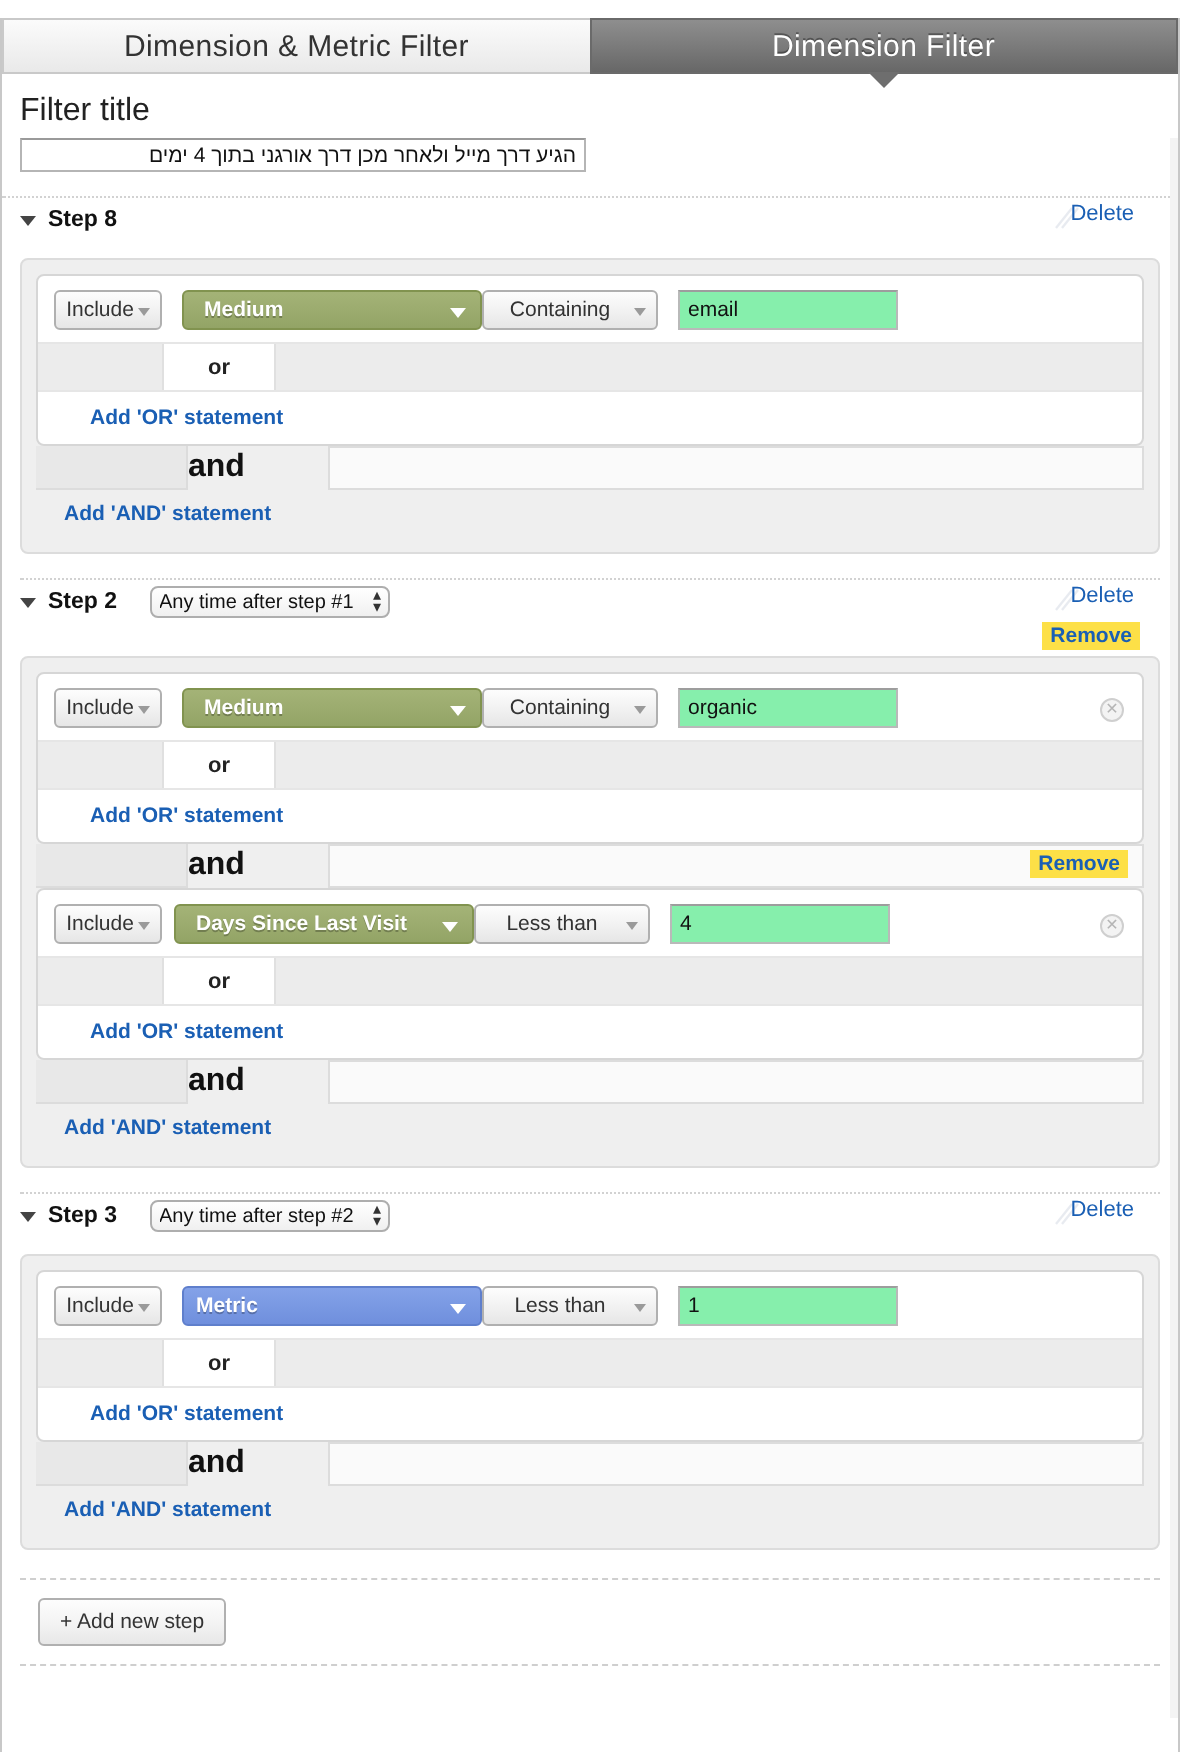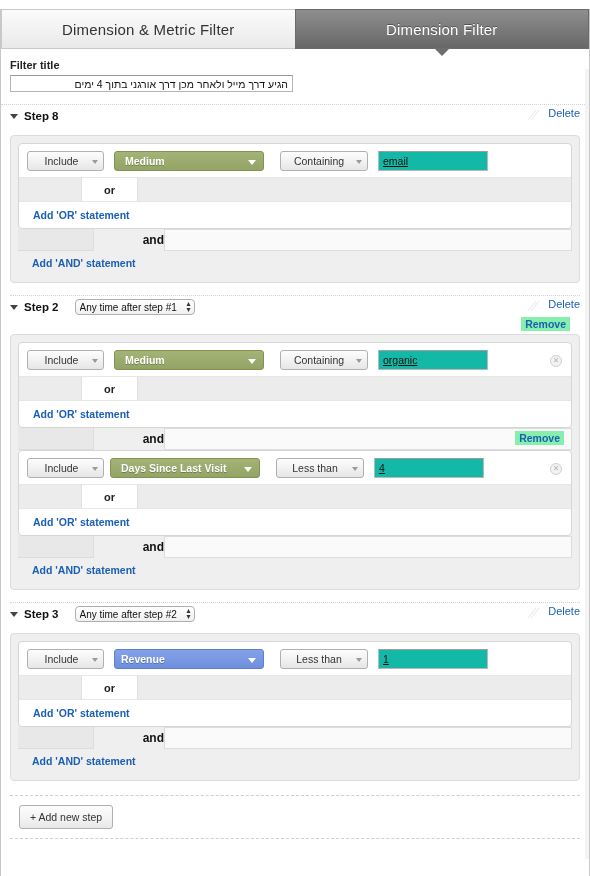--- a/index.html
+++ b/index.html
@@ -7,39 +7,39 @@
     width:590px;height:876px;
     background:#ffffff;
     font-family:"Liberation Sans","DejaVu Sans",sans-serif;
     font-size:11px;color:#222;
     overflow:hidden;
   }
   .page{position:relative;width:590px;height:876px;box-sizing:border-box;
         border:1px solid #c8c8c8;border-top:none;background:#fff;}
 
   
-  .tabs{display:flex;width:588px;height:40px;margin-top:9px;}
+  .tabs{display:flex;width:588px;height:28px;margin-top:9px;}
   .tab{flex:1;display:flex;align-items:center;justify-content:center;
        font-size:15px;letter-spacing:.2px;box-sizing:border-box;position:relative;}
   .tab.inactive{
     background:linear-gradient(to bottom,#fbfbfb 0%,#f2f2f2 50%,#e9e9e9 100%);
     color:#333;border:1px solid #c9c9c9;border-right:none;
   }
   .tab.active{
     background:linear-gradient(to bottom,#8e8e8e 0%,#7d7d7d 45%,#676767 100%);
     color:#fff;border:1px solid #6a6a6a;
     text-shadow:0 -1px 0 rgba(0,0,0,.35);
   }
   .tab-arrow{position:absolute;left:50%;bottom:-8px;margin-left:-8px;
      width:0;height:0;border-left:8px solid transparent;border-right:8px solid transparent;
      border-top:8px solid #6e6e6e;}
 
   
   .ft-wrap{padding:10px 9px 0 9px;}
-  .ft-label{font-size:11px;font-weight:bold;color:#222;margin-bottom:4px;}
+  .ft-label{font-size:16px;font-weight:normal;color:#222;margin-bottom:4px;}
   .ft-input{
     width:283px;height:17px;box-sizing:border-box;
     border:1px solid #b5b5b5;border-top-color:#9a9a9a;background:#fff;
     font-size:10.5px;font-family:"Liberation Sans","DejaVu Sans",sans-serif;
     padding:1px 4px;color:#111;direction:rtl;text-align:right;
     outline:none;
   }
   .ft-rule{border:none;border-top:1px dotted #d2d2d2;margin:12px 0 0 0;}
 
   
@@ -52,21 +52,21 @@
     margin-left:8px;font-size:10px;height:16px;
     font-family:"Liberation Sans","DejaVu Sans",sans-serif;
     border:1px solid #aeaeae;border-radius:4px;
     background:linear-gradient(to bottom,#ffffff,#f0f0f0);
     color:#111;padding:0 16px 0 4px;-webkit-appearance:none;appearance:none;
     position:relative;
   }
   .sel-wrap{position:relative;display:inline-block;margin-left:8px;}
   .sel-wrap .sel-arrows{position:absolute;right:4px;top:2px;font-size:8px;line-height:6px;
       color:#333;pointer-events:none;text-align:center;}
-  .step-delete{position:absolute;right:0;top:2px;color:#1a5fb4;font-size:11px;
+  .step-delete{position:absolute;right:13px;top:2px;color:#1a5fb4;font-size:11px;
       text-decoration:none;cursor:pointer;}
   .drag-ghost{position:absolute;right:38px;top:3px;width:16px;height:14px;opacity:.22;}
 
   
   .panel{
     background:#efefef;border:1px solid #dcdcdc;border-radius:4px;
     margin-top:8px;padding:7px;box-sizing:border-box;
   }
   .or-group{
     background:#ffffff;border:1px solid #d6d6d6;border-radius:4px;
@@ -74,58 +74,58 @@
   }
   .cond-row{display:flex;align-items:center;height:33px;padding:0 8px;position:relative;}
   .btn{
     box-sizing:border-box;height:20px;border:1px solid #b0b0b0;border-radius:3px;
     background:linear-gradient(to bottom,#fdfdfd 0%,#f2f2f2 50%,#e6e6e6 100%);
     font-size:10.5px;color:#333;display:flex;align-items:center;justify-content:center;
     cursor:pointer;position:relative;
   }
   .btn .caret{position:absolute;right:5px;top:8px;width:0;height:0;
     border-left:3px solid transparent;border-right:3px solid transparent;border-top:4px solid #9a9a9a;}
-  .btn-include{width:77px;padding-right:8px;}
+  .btn-include{width:54px;padding-right:8px;}
   .dim{
     box-sizing:border-box;height:20px;border-radius:3px;width:150px;
     display:flex;align-items:center;padding:0 6px;font-size:10.5px;font-weight:bold;
     color:#fff;text-shadow:0 1px 0 rgba(0,0,0,.25);position:relative;cursor:pointer;
   }
   .dim .caret{position:absolute;right:7px;top:8px;width:0;height:0;
     border-left:4px solid transparent;border-right:4px solid transparent;border-top:5px solid #fff;}
   .dim.green{background:linear-gradient(to bottom,#a4b377 0%,#93a466 100%);border:1px solid #81934f;padding-left:10px;}
   .dim.blue{background:linear-gradient(to bottom,#84a2e8 0%,#6f8fdd 100%);border:1px solid #5f7fcc;}
-  .btn-op{width:88px;padding-right:10px;margin-left:16px;}
+  .btn-op{width:88px;padding-right:10px;margin-left:0;}
   .val-input{
     margin-left:10px;box-sizing:border-box;width:110px;height:20px;
-    border:1px solid #b9b9b9;border-top-color:#9d9d9d;background:#14b8a6;
+    border:1px solid #b9b9b9;border-top-color:#9d9d9d;background:#86efac;
     font-size:10.5px;font-family:"Liberation Sans","DejaVu Sans",sans-serif;
-    padding:0 4px;color:#111;outline:none;text-decoration:underline;
+    padding:0 4px;color:#111;outline:none;
   }
   .xcircle{position:absolute;right:9px;top:50%;margin-top:-5px;width:10px;height:10px;
     border-radius:50%;border:1px solid #cfcfcf;background:#f3f3f3;color:#b5b5b5;
     font-size:8px;line-height:9px;text-align:center;cursor:pointer;}
 
   
   .or-row{display:flex;align-items:center;height:23px;border-top:1px solid #e6e6e6;}
   .or-cell-left{width:62px;height:23px;background:#ececec;border-right:1px solid #e0e0e0;}
   .or-word{width:55px;text-align:center;font-size:11px;font-weight:bold;color:#222;}
   .or-cell-right{flex:1;height:23px;background:#ececec;border-left:1px solid #e0e0e0;}
-  .add-or{height:26px;display:flex;align-items:center;padding-left:14px;
+  .add-or{height:26px;display:flex;align-items:center;padding-left:26px;
     font-size:10.5px;font-weight:bold;color:#1a5fb4;cursor:pointer;border-top:1px solid #e6e6e6;}
 
   
   .and-row{display:flex;align-items:center;height:22px;position:relative;}
   .and-cell-left{width:76px;height:22px;background:#e8e8e8;border:1px solid #dcdcdc;border-top:none;border-left:none;box-sizing:border-box;}
-  .and-word{width:70px;text-align:right;font-size:12px;font-weight:bold;color:#111;}
+  .and-word{width:70px;text-align:left;font-size:16px;font-weight:bold;color:#111;}
   .and-cell-right{flex:1;height:22px;background:#fafafa;border:1px solid #dcdcdc;box-sizing:border-box;}
   .add-and{height:24px;display:flex;align-items:center;padding-left:14px;
     font-size:10.5px;font-weight:bold;color:#1a5fb4;cursor:pointer;}
   .remove-link{position:absolute;right:8px;top:3px;font-size:10.5px;font-weight:bold;
-    color:#1a5fb4;background:#86efac;padding:1px 4px;cursor:pointer;z-index:3;}
+    color:#1a5fb4;background:#fde047;padding:1px 4px;cursor:pointer;z-index:3;}
   .remove-float{position:relative;height:14px;}
   .remove-float .remove-link{top:-1px;right:10px;}
 
   .step-sep{border:none;border-top:1px dotted #d2d2d2;margin:12px 9px 0 9px;}
 
   
   .addstep-zone{margin:14px 9px 0 9px;border-top:1px dashed #cfcfcf;border-bottom:1px dashed #cfcfcf;
      padding:9px 0 9px 9px;}
   .addstep-btn{display:inline-block;box-sizing:border-box;height:24px;padding:0 10px;
     line-height:22px;border:1px solid #b0b0b0;border-radius:3px;
@@ -307,21 +307,21 @@
     </div>
 
     <div class="panel">
       <div class="or-group">
         <div class="cond-row">
           <div class="btn btn-include">
             <span>Include</span>
             <span class="caret"></span>
           </div>
           <div class="dim blue" style="margin-left:10px">
-            <span>Revenue</span>
+            <span>Metric</span>
             <span class="caret"></span>
           </div>
           <div class="btn btn-op">
             <span>Less than</span>
             <span class="caret"></span>
           </div>
           <input class="val-input" type="text" value="1" style="">
         </div>
         <div class="or-row">
           <div class="or-cell-left"></div>

